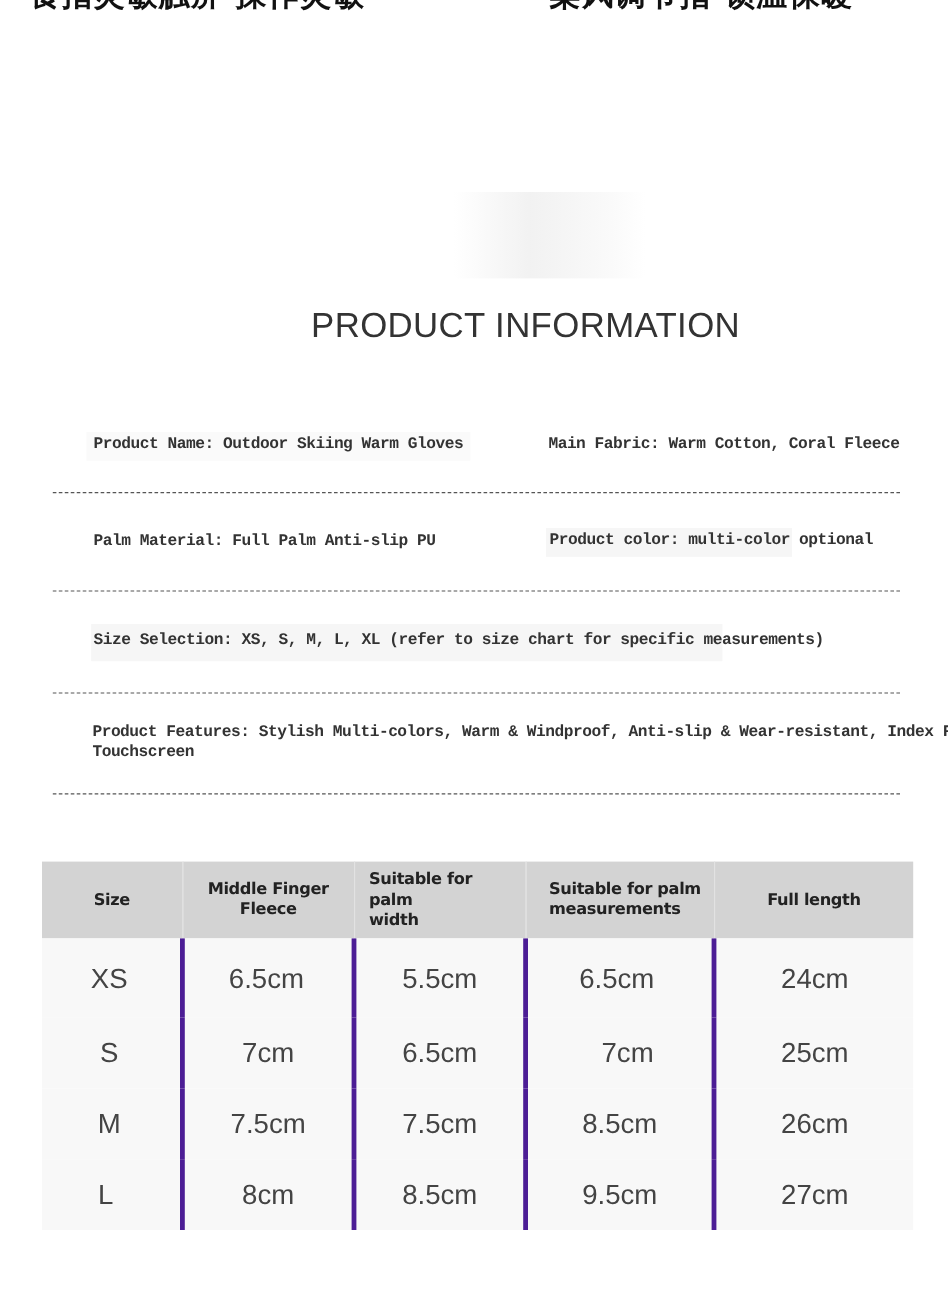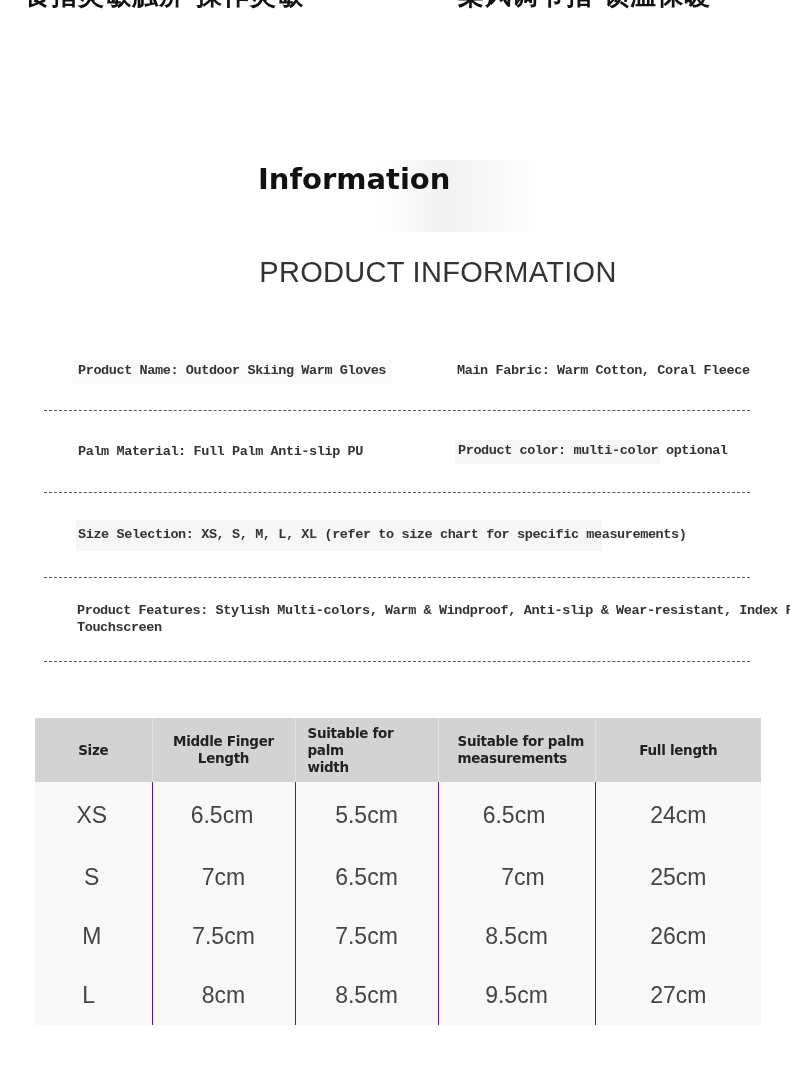--- a/index.html
+++ b/index.html
@@ -17,37 +17,36 @@
     .subtitle { position: absolute; left: 0; width: 790px; top: 256px; text-align: center; font-family: "Liberation Sans", sans-serif; font-size: 29px; color: #333; letter-spacing: 0.3px; padding-left: 44px; }
     .subtitle span { position: relative; left: -1px; }
 
     .info-text { position: absolute; font-family: Liberation Mono, monospace; font-size: 13.5px; color: #333; white-space: nowrap; letter-spacing: -0.4px; font-weight: bold; -webkit-text-stroke: 0; }
     .dash { position: absolute; left: 44px; width: 706px; height: 0; border-top: 1px dashed #555; }
     .info-bg { position: absolute; background: #f6f6f6; }
 
     table.size-table { position: absolute; left: 35px; top: 718px; width: 726px; border-collapse: collapse; }
     table.size-table th { background: #d3d3d3; height: 64px; font-family: "DejaVu Sans", sans-serif; font-size: 13.5px; font-weight: bold; color: #222; border-right: 1px solid #e2e2e2; padding: 0 6px; line-height: 17px; letter-spacing: -0.3px; }
     table.size-table th:last-child { border-right: none; }
-    table.size-table td { background: #f8f8f8; font-family: "Liberation Sans", sans-serif; font-size: 23px; color: #444; text-align: center; border-right: 1px solid #4c1d95; height: 57px; }
+    table.size-table td { background: #f8f8f8; font-family: "Liberation Sans", sans-serif; font-size: 23px; color: #444; text-align: center; border-right: 4px solid #4c1d95; height: 57px; }
     table.size-table td:last-child { border-right: none; }
     table.size-table tr.r0 td { height: 64px; }
     .th-left { text-align: left; }
     .th-center { text-align: center; }
   </style>
 </head>
 <body>
 
 <div class="top-banner">
   <span class="top-left">食指灵敏触屏 操作灵敏</span>
   <span class="top-right">柔风调节指 锁温保暖</span>
 </div>
 
 <div class="title-block">
   <div class="watermark"></div>
-  <div class="title-en">Information</div>
 </div>
 
 <div class="subtitle">
   <span>PRODUCT INFORMATION</span>
 </div>
 
 <div class="info-bg" style="left:72px;top:360px;width:320px;height:24px;background:#fafafa;"></div>
 <div class="info-text" style="left:78px;top:363px;">Product Name: Outdoor Skiing Warm Gloves</div>
 <div class="info-text" style="left:457px;top:363px;">Main Fabric: Warm Cotton, Coral Fleece</div>
 <div class="dash" style="top:410px;"></div>
@@ -69,21 +68,21 @@
   <colgroup>
     <col style="width:117px">
       <col style="width:143px">
       <col style="width:143px">
       <col style="width:157px">
       <col style="width:166px">
   </colgroup>
   <thead>
     <tr>
       <th class="th-center"><span>Size</span></th>
-      <th class="th-center"><span>Middle Finger</span><br><span>Length</span></th>
+      <th class="th-center"><span>Middle Finger</span><br><span>Fleece</span></th>
       <th class="th-left" style="padding-left:12px;"><span>Suitable for palm</span><br><span>width</span></th>
       <th class="th-left" style="padding-left:19px;"><span>Suitable for palm</span><br><span>measurements</span></th>
       <th class="th-center"><span>Full length</span></th>
     </tr>
   </thead>
   <tbody>
     <tr class="r0">
       <td style="padding-right:4px;">XS</td>
       <td style="padding-right:4px;">6.5cm</td>
       <td>5.5cm</td>

